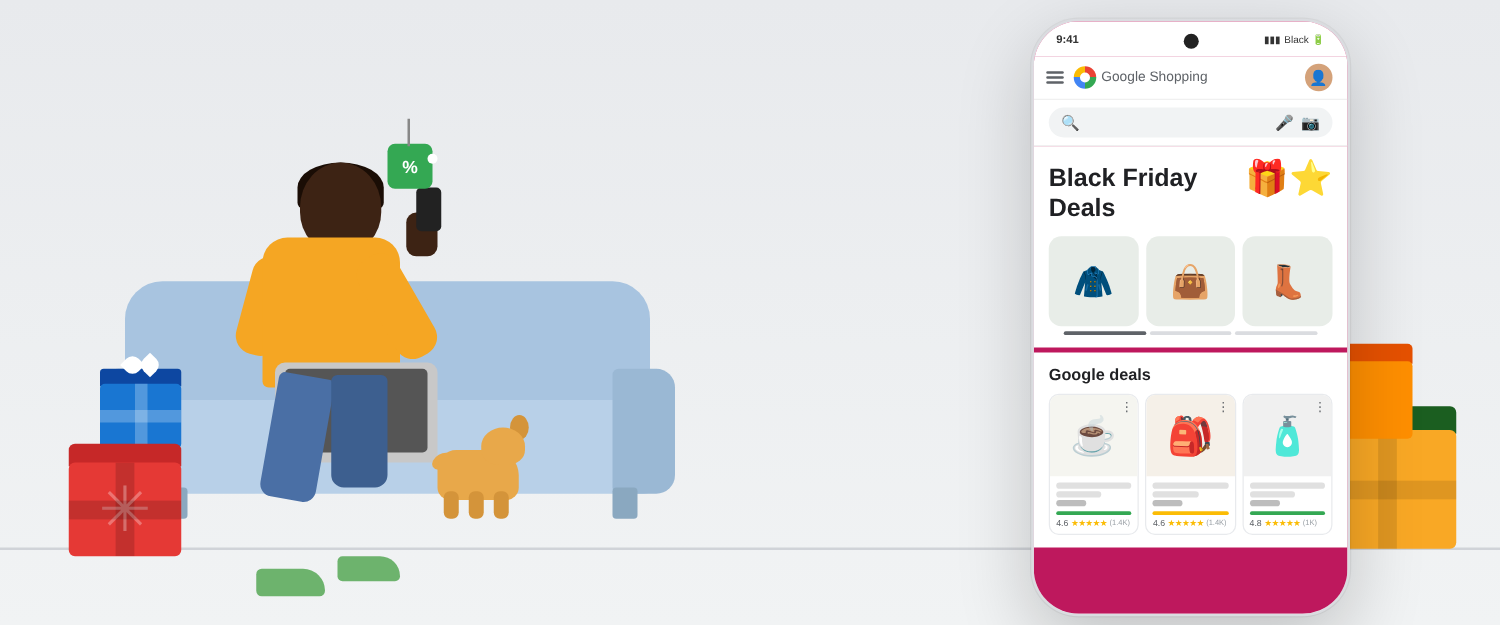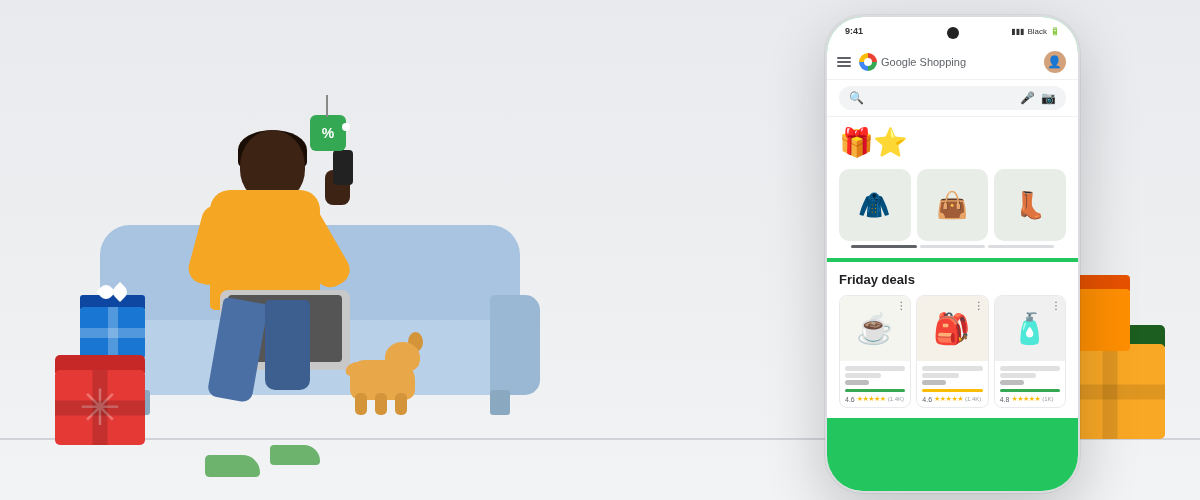--- a/index.html
+++ b/index.html
@@ -523,21 +523,21 @@
       transform: translateX(-50%);
       width: 12px;
       height: 12px;
       background: #222;
       border-radius: 50%;
       z-index: 10;
     }
     .phone-screen {
       position: absolute;
       top: 0; left: 0; right: 0; bottom: 0;
-      background: #22c55e;
+      background: #be185d;
       border-radius: 12px;
       overflow: hidden;
     }
 
     
     .status-bar {
       height: 28px;
       display: flex;
       align-items: center;
       justify-content: space-between;
@@ -852,36 +852,40 @@
         <div class="search-inner">
           <span class="search-icon-s">🔍</span>
           <div class="search-input-fake"></div>
           <span class="search-voice">🎤</span>
           <span class="search-lens">📷</span>
         </div>
       </div>
 
       <div class="bf-section">
         <div class="bf-header">
+          <div class="bf-title">
+            <div>Black Friday</div>
+            <div>Deals</div>
+          </div>
           <div class="bf-emoji">🎁⭐</div>
         </div>
         <div class="bf-products">
           <div class="bf-product">🧥</div>
           <div class="bf-product">👜</div>
           <div class="bf-product">👢</div>
         </div>
         <div class="slide-ind">
           <span class="active"></span>
           <span></span>
           <span></span>
         </div>
       </div>
 
       <div class="latest-section">
-        <div class="latest-title">Friday deals</div>
+        <div class="latest-title">Google deals</div>
         <div class="deals-grid">
 
           <div class="deal-card">
             <div class="deal-image">
               ☕
               <span class="deal-dots">⋮</span>
             </div>
             <div class="deal-info">
               <div class="deal-lines">
                 <div class="deal-line"></div>

